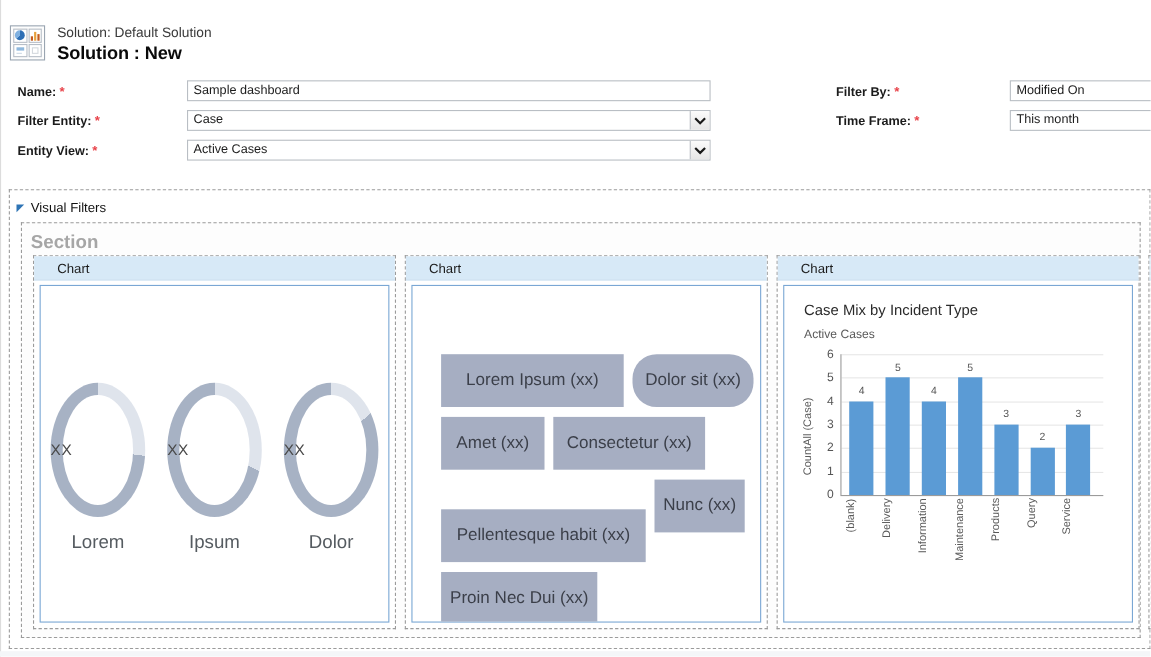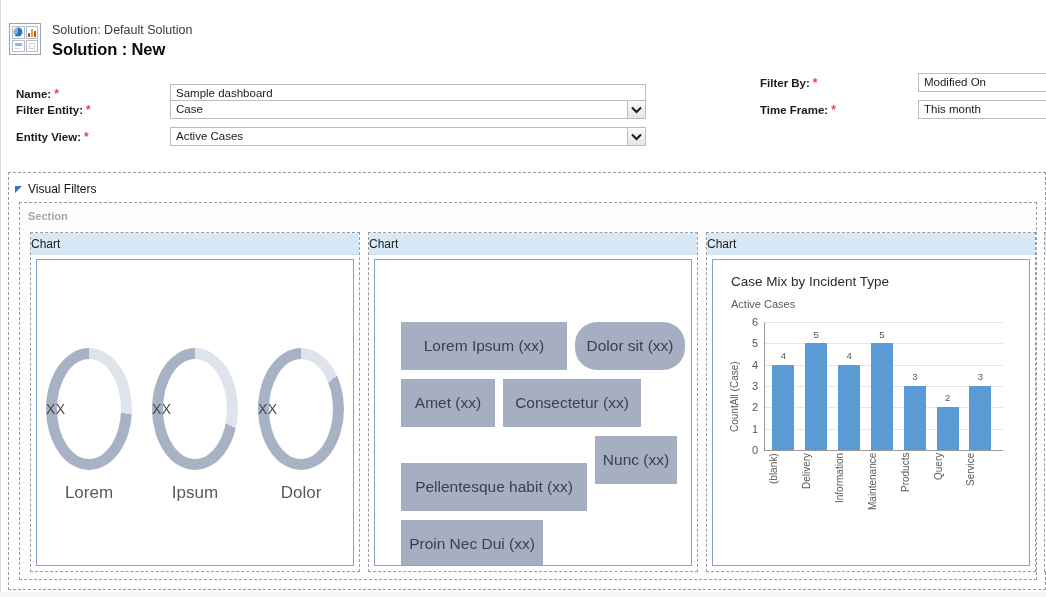--- a/index.html
+++ b/index.html
@@ -147,21 +147,21 @@
     left: 10px; top: 29px;
     width: 1018px;
     height: 378px;
     border: 1px dashed #9b9b9b;
     box-sizing: border-box;
     background: #fdfdfd;
   }
   .section-label {
     position: absolute;
     left: 8px; top: 7px;
-    font-size: 11px;
+    font-size: 17px;
     font-weight: bold;
     color: #a6a6a6;
   }
 
   .chart-panels {
     position: absolute;
     left: 10px; top: 29px;
     width: 1006px;
     height: 340px;
   }
@@ -173,21 +173,21 @@
     box-sizing: border-box;
     background: #ffffff;
     padding: 0;
   }
   .cp-head {
     height: 22px;
     background: #d7e9f7;
     border-bottom: 1px solid #cfe2f1;
     font-size: 12px;
     color: #1b1b1b;
-    padding-left: 0;
+    padding-left: 21px;
     line-height: 22px;
     box-sizing: border-box;
   }
   .cp-body {
     position: absolute;
     left: 5px; right: 5px; top: 26px; bottom: 5px;
     border: 1px solid #7aa7d4;
     background: #ffffff;
     box-sizing: border-box;
     overflow: hidden;
@@ -381,21 +381,21 @@
         <span class="ic-list"></span>
       </div>
     <div class="cell">
         <span class="ic-blank"></span>
       </div>
   </div>
   <div class="hdr-sub">Solution: Default Solution</div>
   <div class="hdr-title">Solution : New</div>
 </div>
 
-<div class="form-row" style="left:16px; top:73px; width:630px;margin-top:11px;">
+<div class="form-row" style="left:16px; top:73px; width:630px;">
   <div class="f-label">
     <span>Name:</span><span class="req">*</span>
   </div>
   <div class="f-input" style="left:154px; width:476px;">Sample dashboard</div>
 </div>
 
 <div class="form-row" style="left:16px; top:100px; width:630px;">
   <div class="f-label">
     <span>Filter Entity:</span><span class="req">*</span>
   </div>

